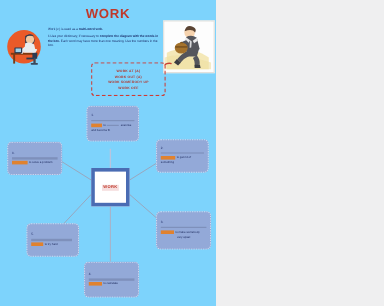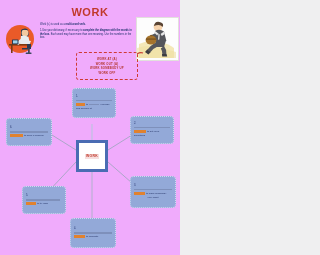--- a/index.html
+++ b/index.html
@@ -4,21 +4,21 @@
 <style>
   html, body {
     margin: 0;
     padding: 0;
     background: #efeff0;
   }
   #page {
     position: relative;
     width: 180px;
     height: 255px;
-    background: #f0abfc;
+    background: #7dd3fc;
     overflow: hidden;
     font-family: "Liberation Sans", sans-serif;
   }
 
   
   #title {
     position: absolute;
     left: 0; top: 6px;
     width: 180px;
     text-align: center;

